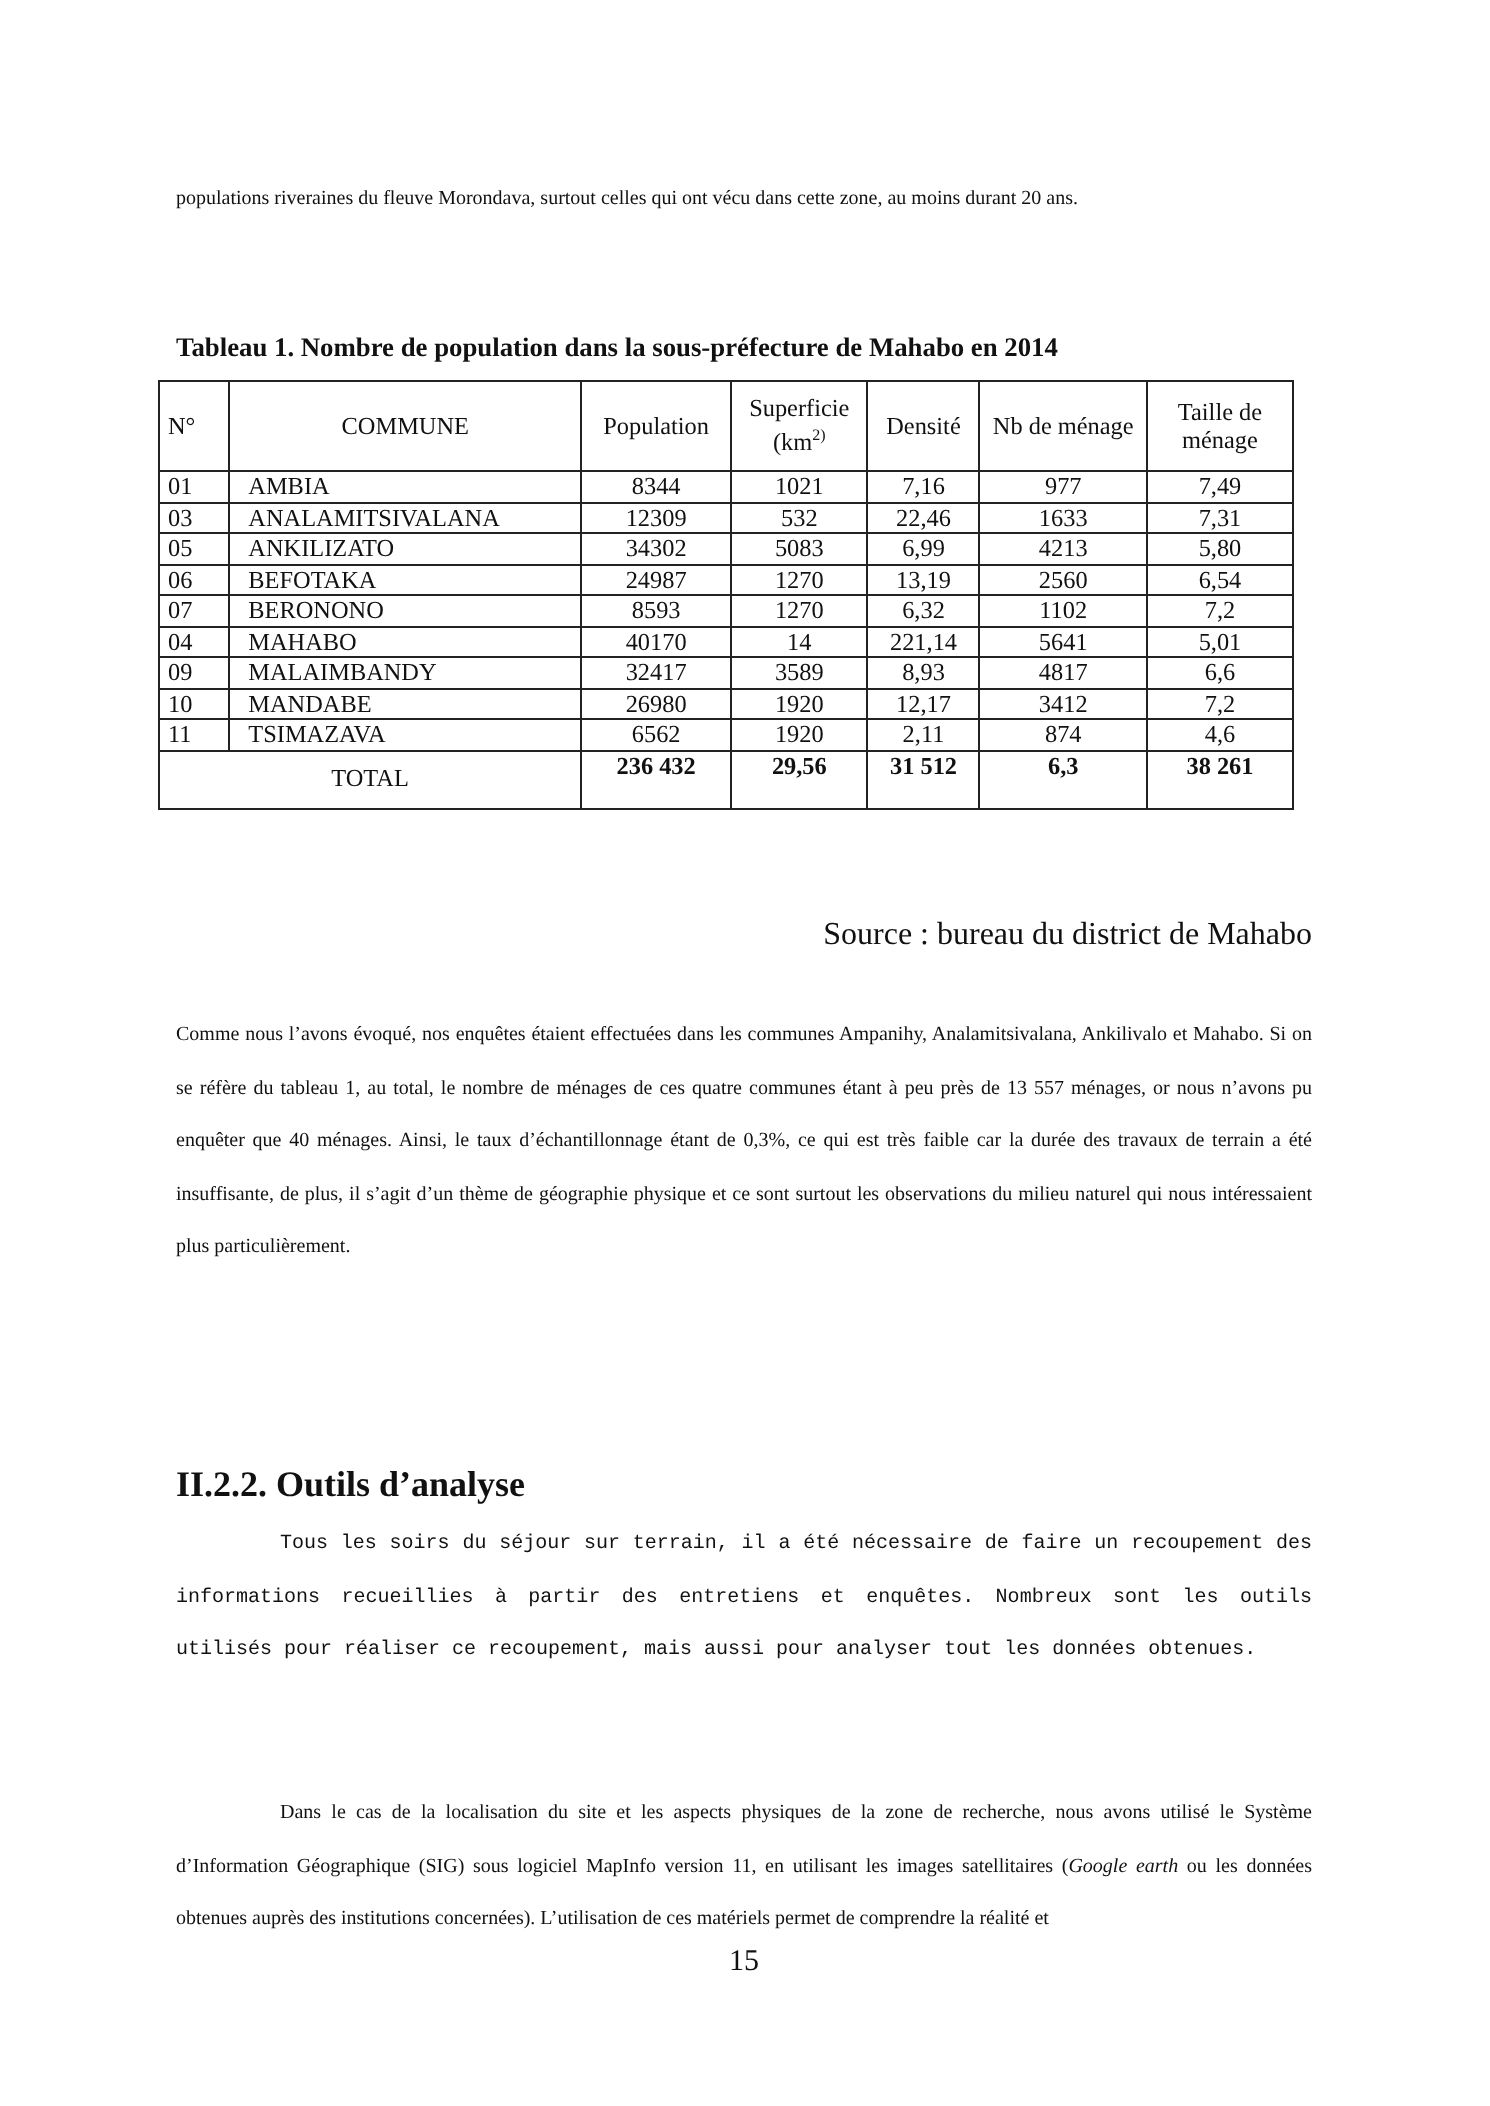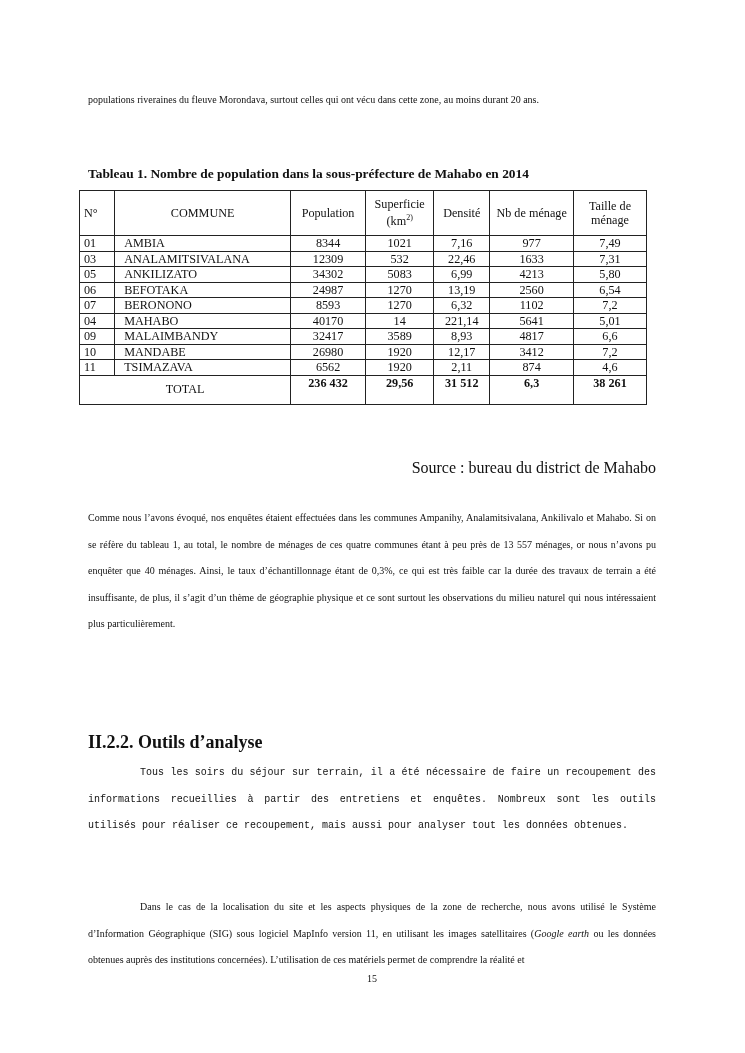--- a/index.html
+++ b/index.html
@@ -18,21 +18,21 @@
   table.data td.num { text-align: left; width: 30px; }
   table.data td.name { text-align: left; padding-left: 9px; }
   table.data tr.total td { font-weight: bold; vertical-align: top; height: 28px; }
   table.data tr.total td.tl { font-weight: normal; text-align: center; vertical-align: middle; }
   sup { font-size: 8px; }
   .source { position: absolute; top: 459px; right: 0; font-size: 16px; }
   .p2 { position: absolute; top: 505px; left: 0; width: 568px; }
   .heading { position: absolute; top: 732px; left: 0; font-weight: bold; font-size: 18px; }
   .p3 { position: absolute; top: 760px; left: 0; width: 568px; font-family: Liberation Mono, monospace; }
   .p4 { position: absolute; top: 850px; left: 0; width: 568px; margin-top: 44px; }
-  .pagenum { position: absolute; top: 973px; left: 0; width: 568px; text-align: center; font-size: 10px; }
+  .pagenum { position: absolute; top: 973px; left: 0; width: 568px; text-align: center; font-size: 15px; }
 </style>
 </head>
 <body>
 
 <div class="page">
   <p class="para p1">populations riveraines du fleuve Morondava, surtout celles qui ont vécu dans cette zone, au moins durant 20 ans.</p>
 
   <div class="caption">Tableau 1. Nombre de population dans la sous-préfecture de Mahabo en 2014</div>
 
   <table class="data">

